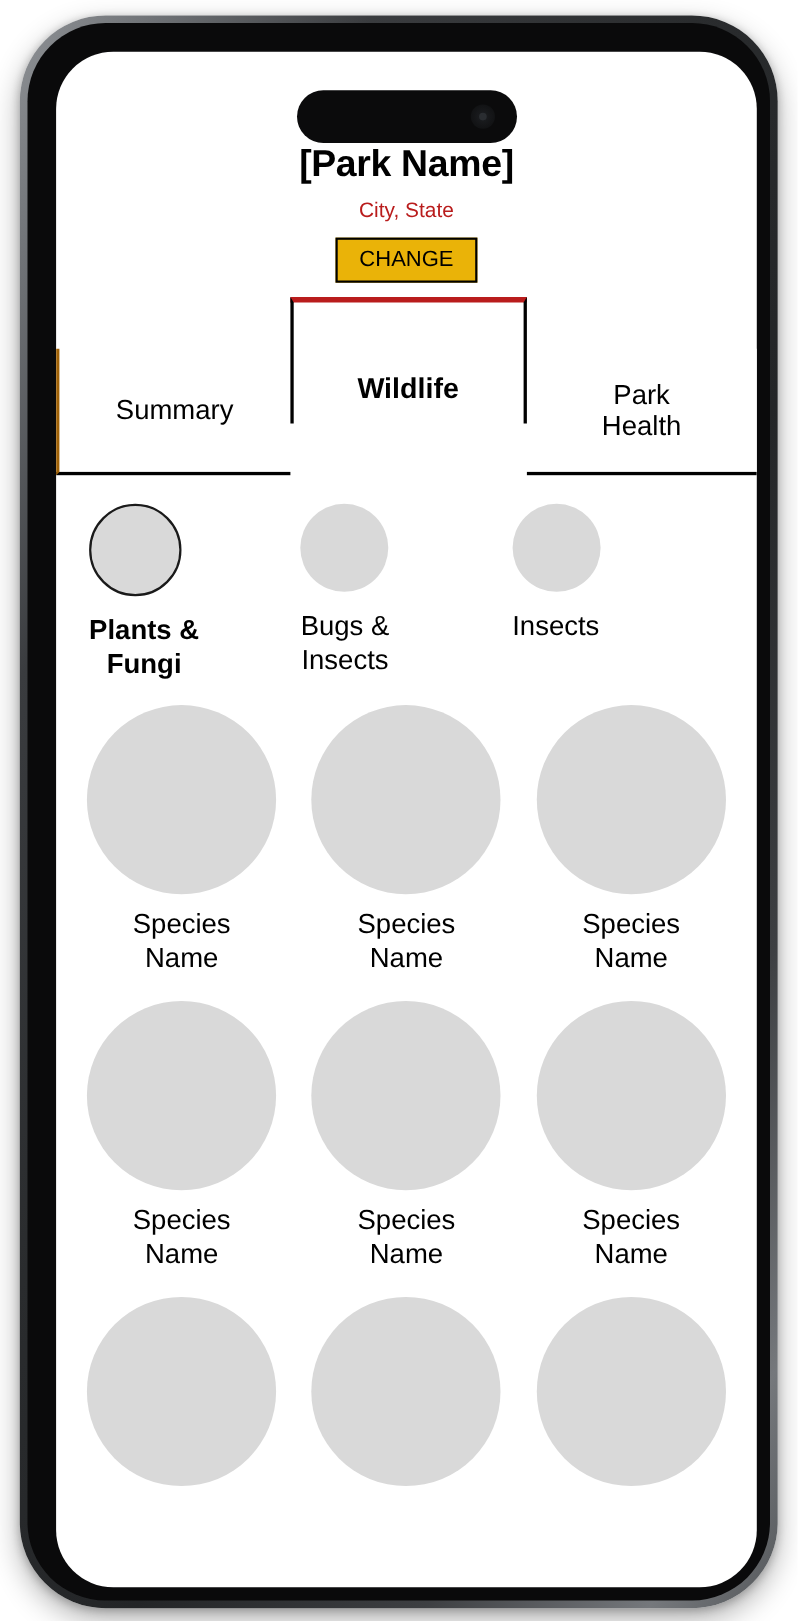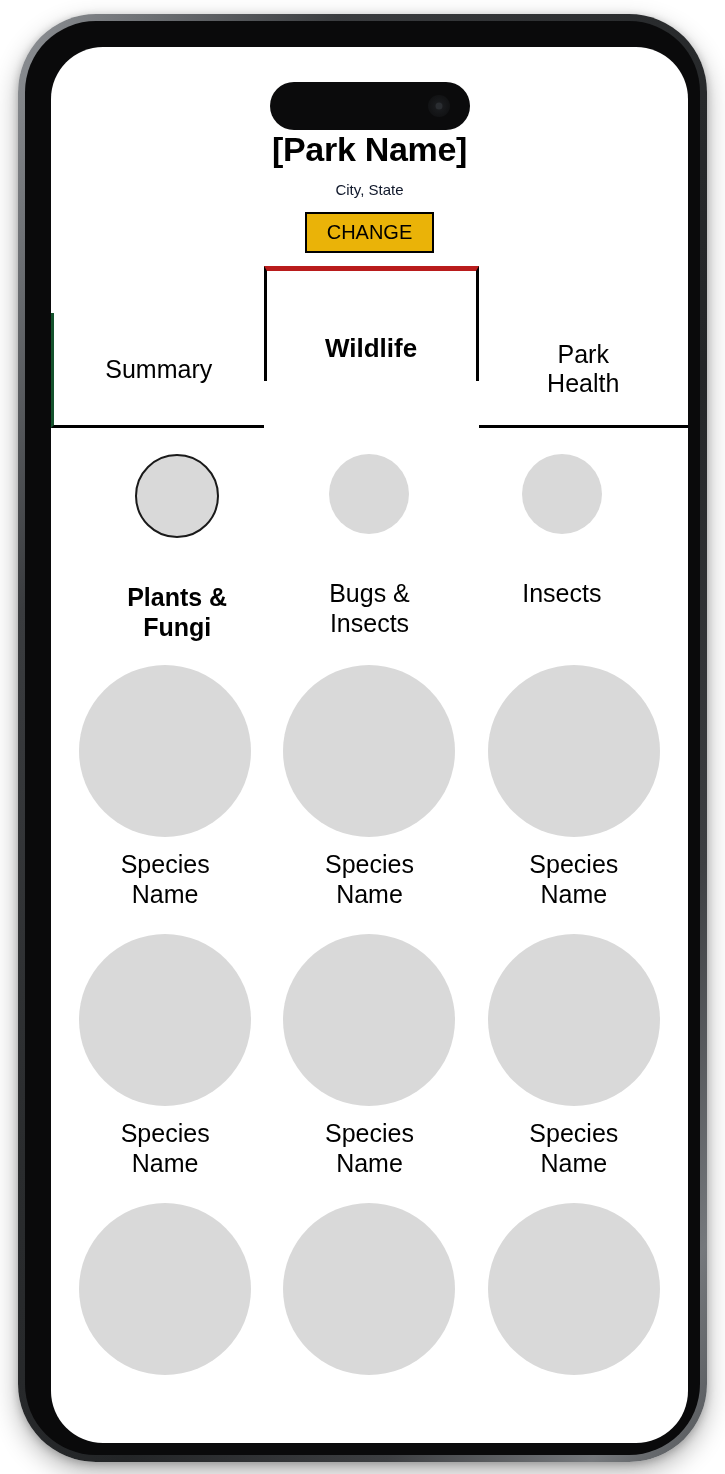--- a/index.html
+++ b/index.html
@@ -116,23 +116,23 @@
   }
   #park-name {
     font-size: 34px;
     font-weight: bold;
     color: #000;
     letter-spacing: -0.3px;
     line-height: 1.1;
   }
   #park-location {
     margin-top: 14px;
-    font-size: 15px;
+    font-size: 19px;
     font-weight: 400;
-    color: #0f172a;
+    color: #b91c1c;
     line-height: 1.1;
   }
   #change-location-button {
     display: inline-block;
     margin-top: 13px;
     padding: 7px 20px 8px;
     border: 2px solid #000;
     background: #eab308;
     font-size: 20px;
     font-family: "Liberation Sans", sans-serif;
@@ -162,21 +162,21 @@
   }
   .tab-inactive {
     flex: 1 1 0;
     height: 100%;
     margin-top: 0;
     border-bottom: 3px solid #000;
     font-size: 25px;
     font-weight: 400;
     line-height: 1.15;
   }
-  #tab-summary { border-left: 3px solid #14532d; }
+  #tab-summary { border-left: 3px solid #a16207; }
   .tab-active {
     flex: 0 0 215px;
     align-self: flex-start;
     height: 115px;
     margin-top: -47px;
     padding-top: 47px;
     border-left: 3px solid #000;
     border-right: 3px solid #000;
     border-top: 5px solid #b91c1c;
     border-bottom: none;
@@ -189,23 +189,22 @@
   
   #category-row {
     flex: 0 0 auto;
     display: flex;
     padding: 26px 30px 0 30px;
   }
   .category-item {
     flex: 1 1 0;
     display: flex;
     flex-direction: column;
-    align-items: center;
+    align-items: flex-start;
     cursor: pointer;
-    gap: 28px;
   }
   .category-thumb {
     width: 80px;
     height: 80px;
     border-radius: 50%;
     background: #d9d9d9;
   }
   .category-item.selected .category-thumb {
     width: 84px;
     height: 84px;

